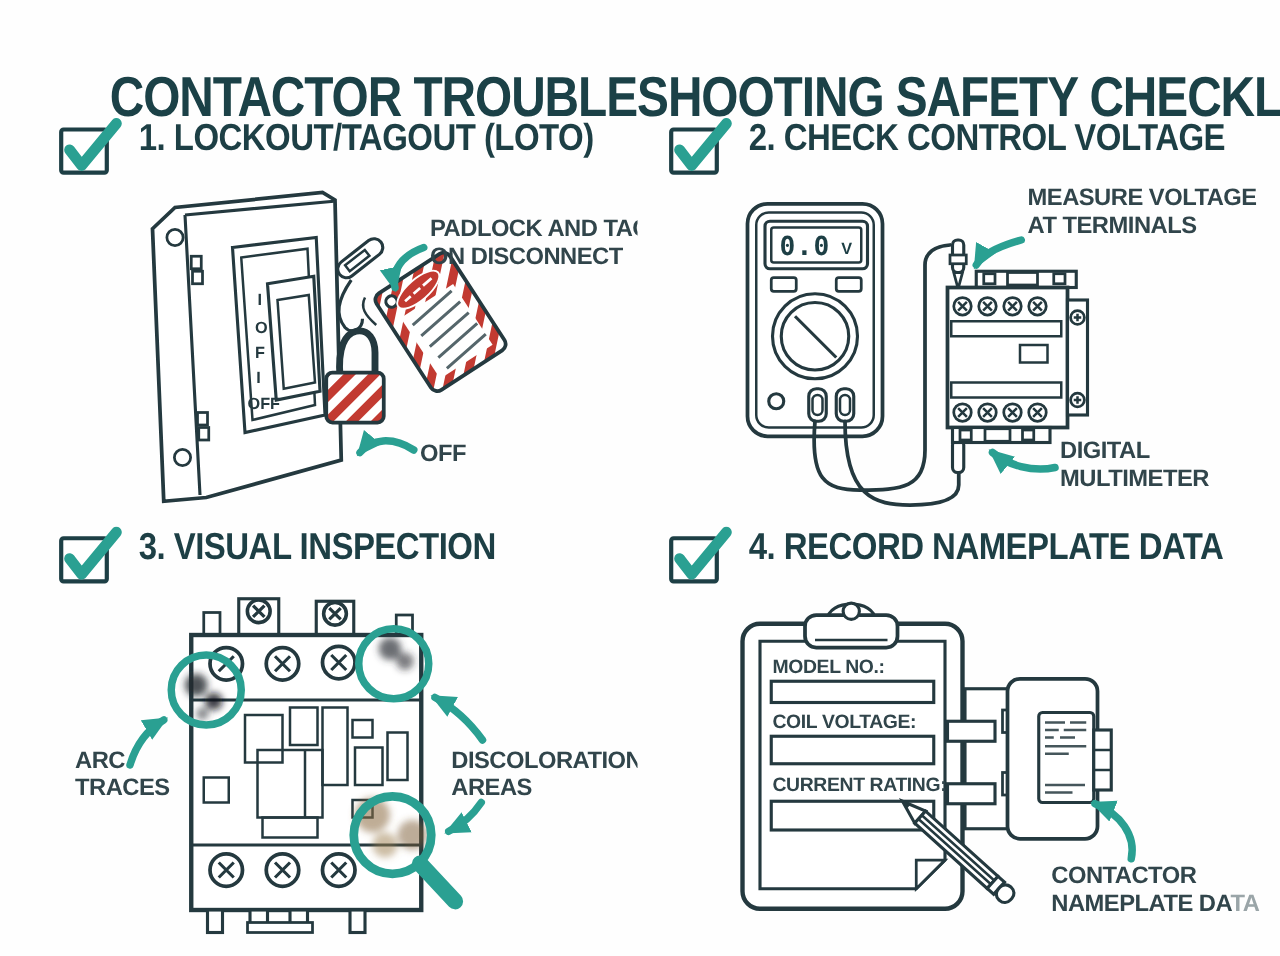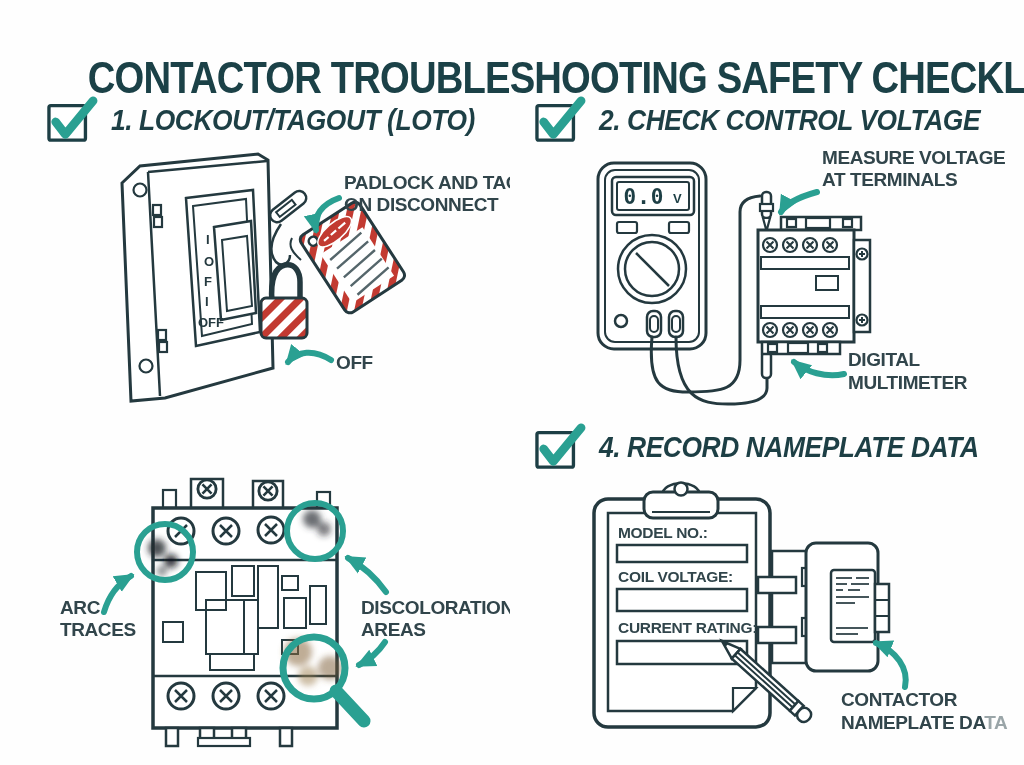--- a/index.html
+++ b/index.html
@@ -1,21 +1,21 @@
 <!DOCTYPE html>
 <html><head>
 <meta charset="utf-8">
 <style>
   html,body{margin:0;padding:0;background:#fff;}
   .poster{position:relative;width:1024px;height:765px;background:#fefefe;overflow:hidden;
           font-family:"Liberation Sans",sans-serif;}
   .page-title{position:absolute;left:0;top:22px;width:1024px;text-align:center;
       font-size:45px;font-weight:700;color:#1b4147;letter-spacing:-1px;white-space:nowrap;}
   .page-title .cond{display:inline-block;transform:scaleX(.85);transform-origin:center;}
-  .sec-head{position:absolute;display:flex;align-items:center;gap:13px;height:52px;font-style:italic;}
+  .sec-head{position:absolute;display:flex;align-items:flex-start;gap:13px;height:52px;}
   .sec-title{font-size:30px;font-weight:700;color:#1d3f45;letter-spacing:-0.5px;white-space:nowrap;
       display:inline-block;transform:scaleX(.88);transform-origin:left center;}
   .cb{width:52px;height:48px;flex:0 0 auto;}
   svg.illus{position:absolute;}
   
   .o   {fill:#fff;stroke:#24393f;stroke-width:3;}
   .o2  {fill:#fff;stroke:#24393f;stroke-width:2.2;}
   .o25 {fill:#fff;stroke:#24393f;stroke-width:2.5;}
   .o35 {fill:#fff;stroke:#24393f;stroke-width:3.5;}
   .ln  {fill:none;stroke:#24393f;stroke-width:2.5;}
@@ -71,20 +71,26 @@
     <svg class="cb" viewBox="0 0 54 50">
         <use href="#checkbox"></use>
       </svg>
     <span class="sec-title">1. LOCKOUT/TAGOUT (LOTO)</span>
   </div>
   <div class="sec-head" style="left:534px;top:94px">
     <svg class="cb" viewBox="0 0 54 50">
         <use href="#checkbox"></use>
       </svg>
     <span class="sec-title">2. CHECK CONTROL VOLTAGE</span>
+  </div>
+  <div class="sec-head" style="left:46px;top:421px">
+    <svg class="cb" viewBox="0 0 54 50">
+        <use href="#checkbox"></use>
+      </svg>
+    <span class="sec-title">3. VISUAL INSPECTION</span>
   </div>
   <div class="sec-head" style="left:534px;top:421px">
     <svg class="cb" viewBox="0 0 54 50">
         <use href="#checkbox"></use>
       </svg>
     <span class="sec-title">4. RECORD NAMEPLATE DATA</span>
   </div>
 
   <svg class="illus" style="left:90px;top:148px" width="420" height="267" viewBox="90 148 420 267">
     <g>

